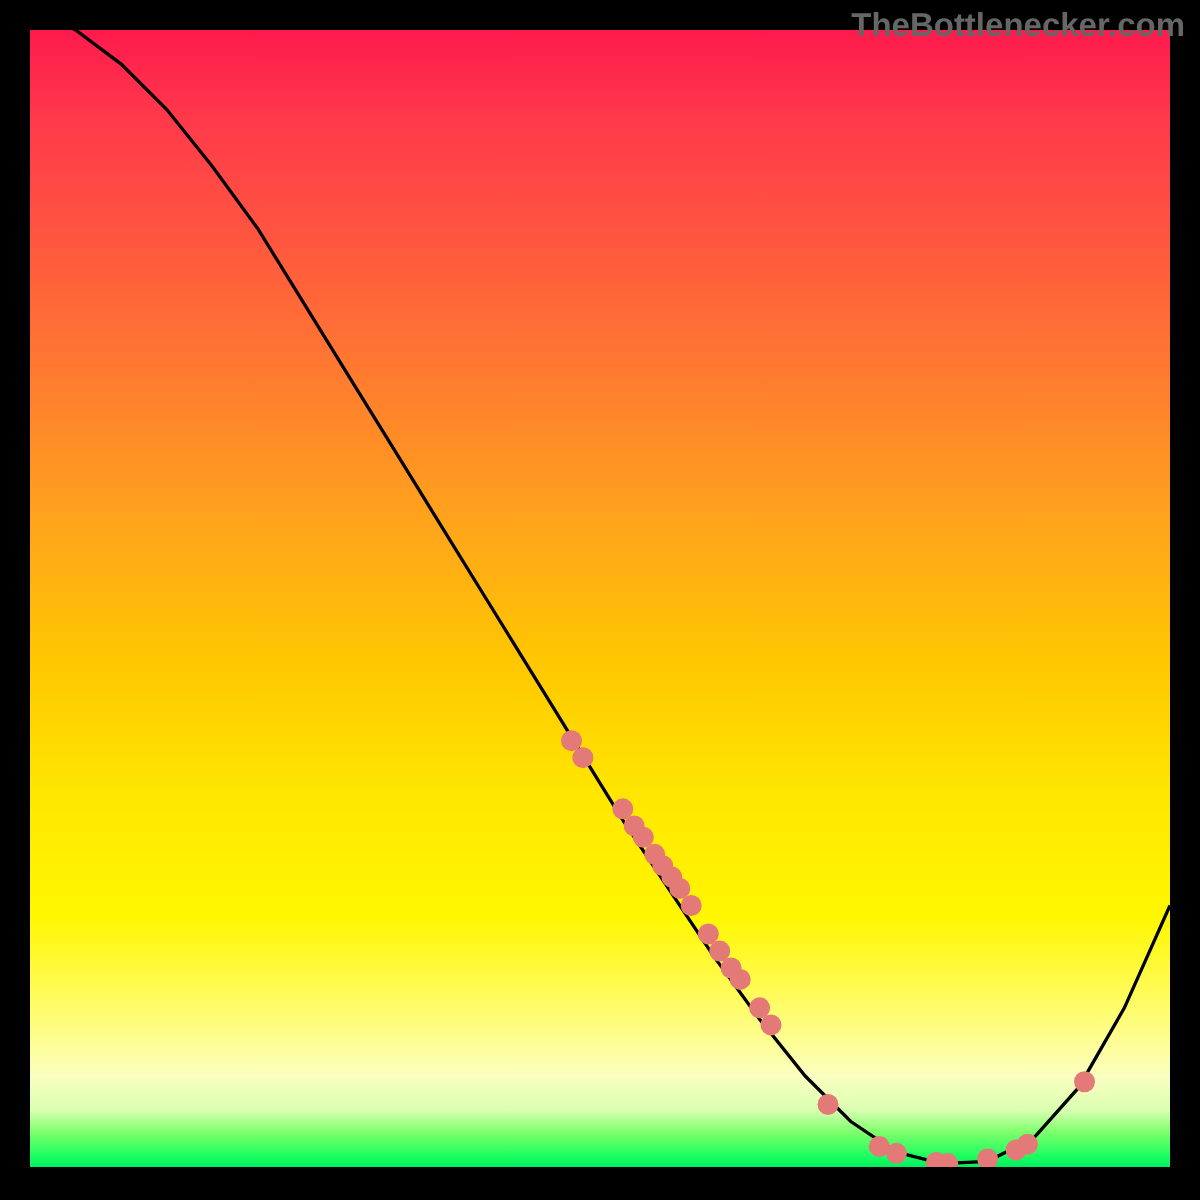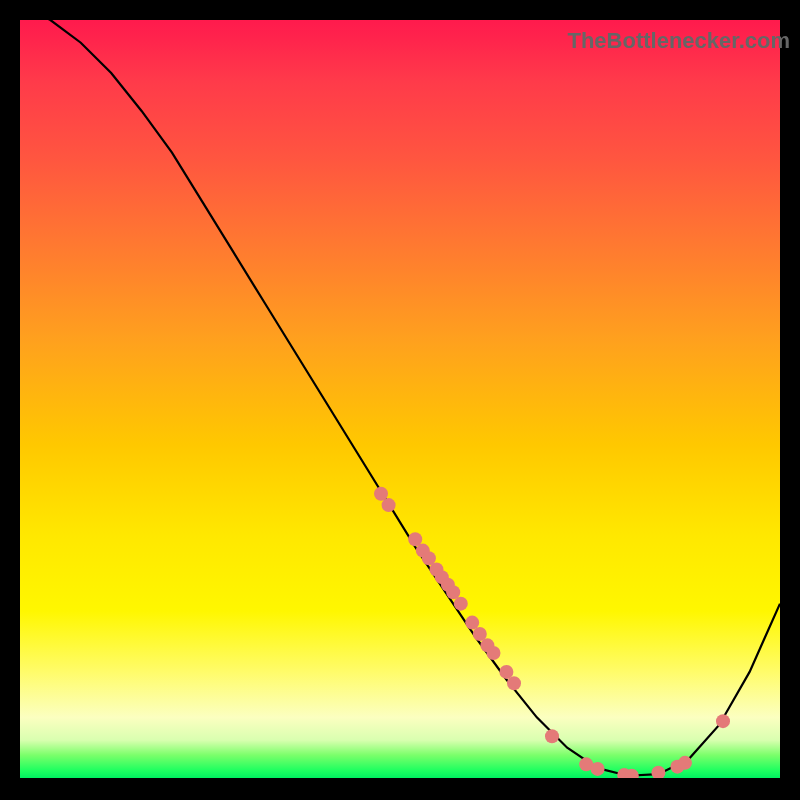--- a/index.html
+++ b/index.html
@@ -12,21 +12,20 @@
     font-family: Arial, sans-serif;
   }
   .watermark {
     position: absolute;
     top: 4px;
     right: 10px;
     color: #666;
     font-size: 22px;
     font-weight: bold;
     z-index: 10;
-    margin-top: 24px;
   }
   .plot-area {
     position: absolute;
     left: 20px;
     top: 20px;
     width: 760px;
     height: 758px;
     background: linear-gradient(to bottom,
       #ff1a4d 0%,
       #ff3a4a 8%,

